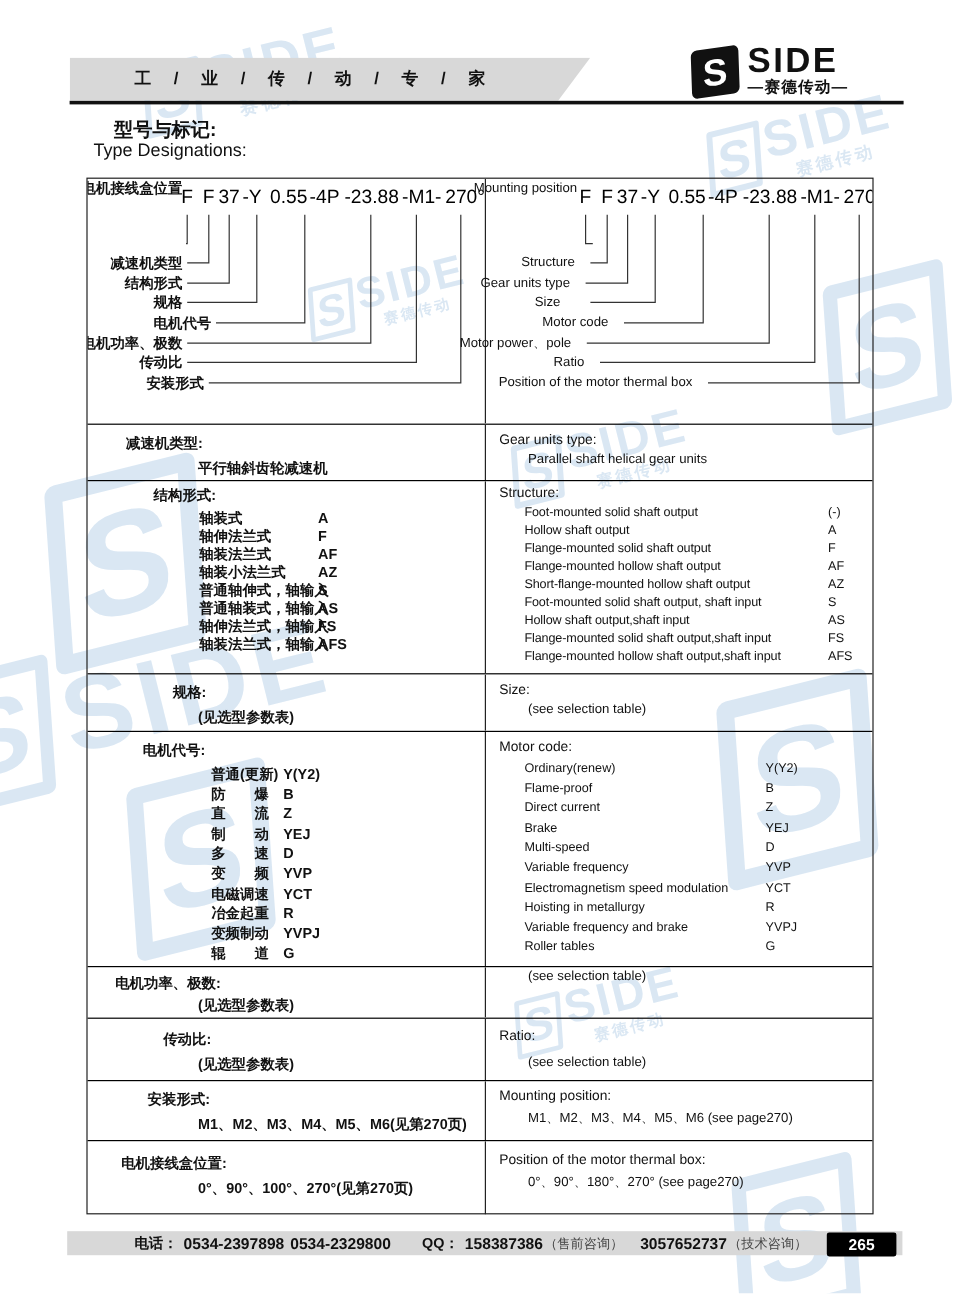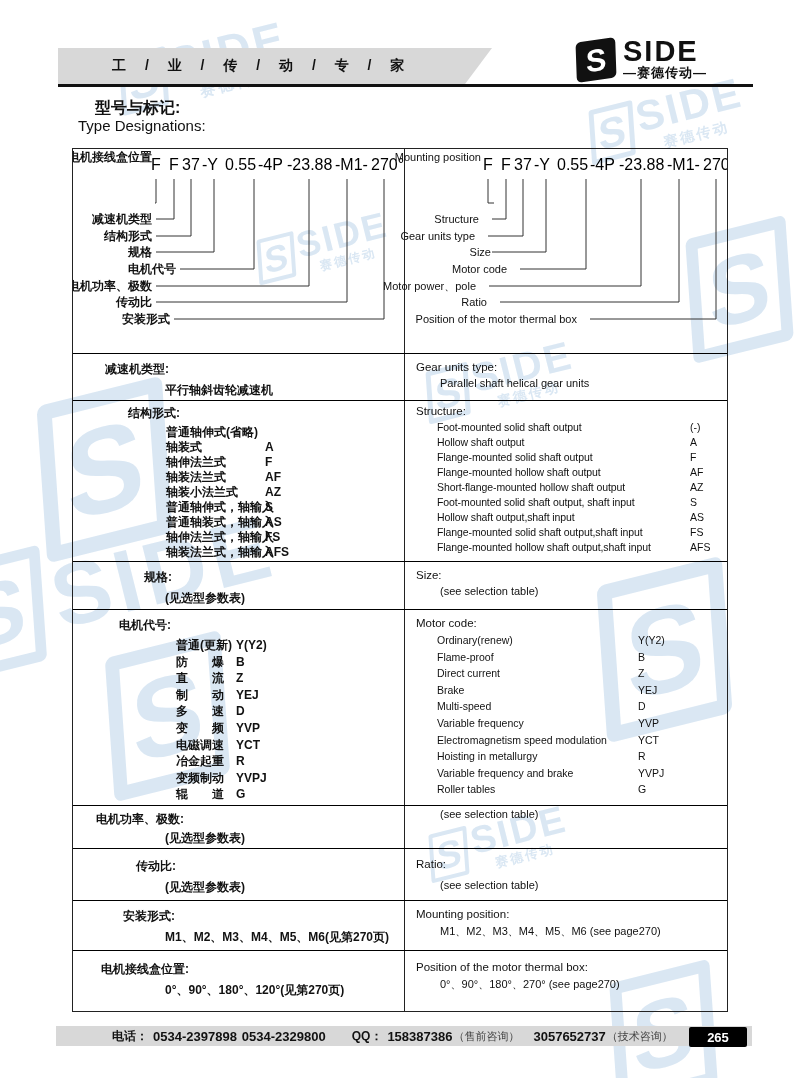--- a/index.html
+++ b/index.html
@@ -79,21 +79,21 @@
   .diag-cn .dl{font-size:12px;font-weight:bold;right:252px;}
   .diag-en .dl{font-size:11px;right:246px;}
   .dl:nth-of-type(1){top:46px;} .dl:nth-of-type(2){top:62px;}
   .dl:nth-of-type(3){top:79px;} .dl:nth-of-type(4){top:95px;}
   .dl:nth-of-type(5){top:112px;} .dl:nth-of-type(6){top:129px;}
   .dl:nth-of-type(7){top:145px;} .dl:nth-of-type(8){top:162px;}
   .diag-cn .dl:nth-of-type(5){right:228px;}
   .diag-cn .dl:nth-of-type(8){right:234px;}
   .diag-en .dl:nth-of-type(2){right:248px;}
   .diag-en .dl:nth-of-type(3){right:252px;}
-  .diag-en .dl:nth-of-type(4){right:236px;}
+  .diag-en .dl:nth-of-type(4){right:260px;}
   .diag-en .dl:nth-of-type(5){right:220px;}
   .diag-en .dl:nth-of-type(6){right:251px;}
   .diag-en .dl:nth-of-type(7){right:240px;}
   .diag-en .dl:nth-of-type(8){right:150px;}
 
   
   .rt{font-size:12px;font-weight:bold;margin-top:7px;white-space:nowrap;}
   .rb{font-size:12px;font-weight:bold;margin-top:4px;padding-left:92px;white-space:nowrap;}
   .ert{font-size:11.5px;margin-top:7px;padding-left:11px;white-space:nowrap;}
   .erb{font-size:11px;margin-top:4px;padding-left:35px;white-space:nowrap;}
@@ -292,24 +292,20 @@
         <div class="ert">Gear units type:</div>
         <div class="erb">Parallel shaft helical gear units</div>
       </div>
     </div>
 
     <div class="trow r-struct">
       <div class="cell-l">
         <div class="rt pl55">结构形式:</div>
         <div class="slist">
           <div class="sit">
-              <span class="sl">普通轴伸式(省略)</span>
-              <span class="sc"></span>
-            </div>
-          <div class="sit">
               <span class="sl">轴装式</span>
               <span class="sc">A</span>
             </div>
           <div class="sit">
               <span class="sl">轴伸法兰式</span>
               <span class="sc">F</span>
             </div>
           <div class="sit">
               <span class="sl">轴装法兰式</span>
               <span class="sc">AF</span>
@@ -454,21 +450,21 @@
       </div>
       <div class="cell-r">
         <div class="ert">Mounting position:</div>
         <div class="erb">M1、M2、M3、M4、M5、M6 (see page270)</div>
       </div>
     </div>
 
     <div class="trow r-thermal">
       <div class="cell-l">
         <div class="rt pl28">电机接线盒位置:</div>
-        <div class="rb">0°、90°、180°、120°(见第270页)</div>
+        <div class="rb">0°、90°、100°、270°(见第270页)</div>
       </div>
       <div class="cell-r">
         <div class="ert">Position of the motor thermal box:</div>
         <div class="erb">0°、90°、180°、270° (see page270)</div>
       </div>
     </div>
 
   </div>
 
   <div class="layer footer-bar">

